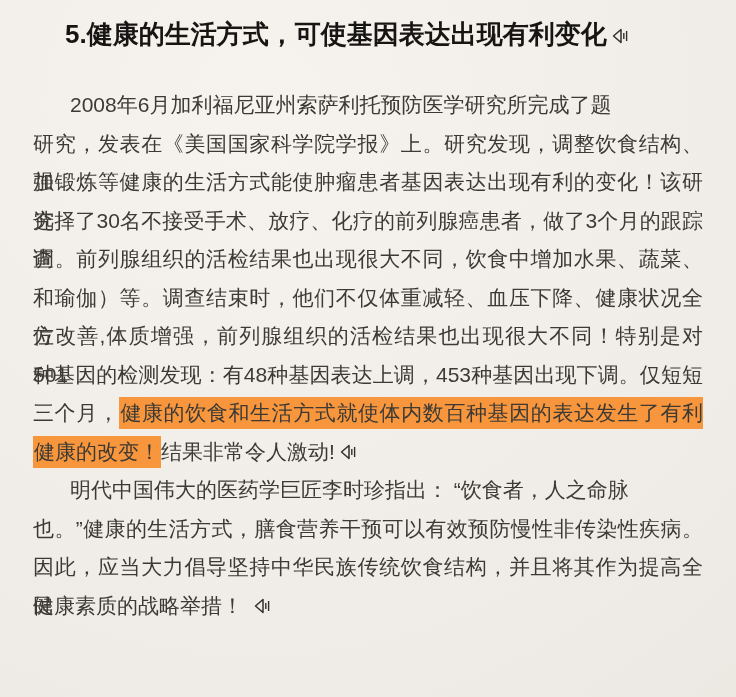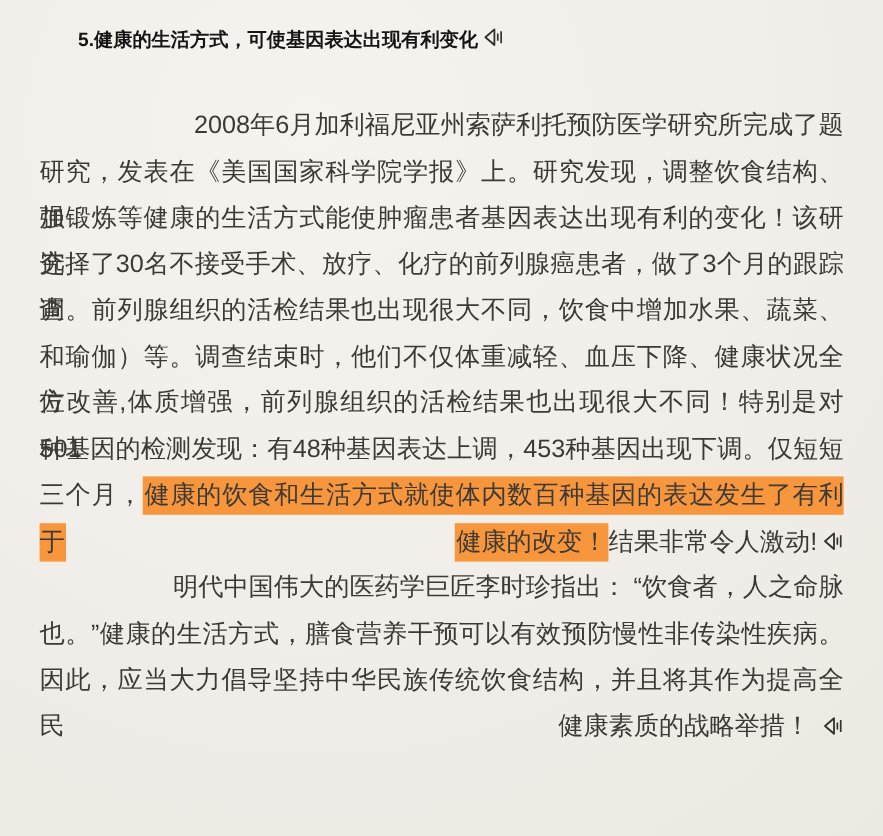--- a/index.html
+++ b/index.html
@@ -6,34 +6,34 @@
   body {
     width: 736px; height: 697px;
     overflow: hidden;
     background: #f1eee9;
     background-image: radial-gradient(circle at 35% 15%, #f6f3ef 0%, #f1eee9 55%, #ece8e2 100%);
     font-family: "Liberation Sans", sans-serif;
   }
   .page { position: absolute; inset: 0; }
   .heading {
     margin: 19px 0 0 65px;
-    font-size: 16px;
+    font-size: 26px;
     font-weight: 700;
     line-height: 30px;
     color: #171513;
     white-space: nowrap;
   }
   .body-text {
     margin: 37px 0 0 33px;
     width: 670px;
     font-size: 21px;
     line-height: 38.5px;
     color: #3d3a36;
   }
-  .line { height: 38.5px; white-space: pre-wrap; text-align: right; }
+  .line { height: 38.5px; white-space: pre-wrap; }
   .line.just { text-align: justify; text-align-last: justify; }
   .line.ind { text-indent: 37px; }
   .nowrap { white-space: nowrap; }
   .hl {
     background: var(--hl, #f7963c);
     padding: 4px 1px 5px 1px;
   }
   .icon-wrap { display: inline-block; margin-left: 5px; }
   .icon-wrap svg { vertical-align: -1px; }
 </style>

